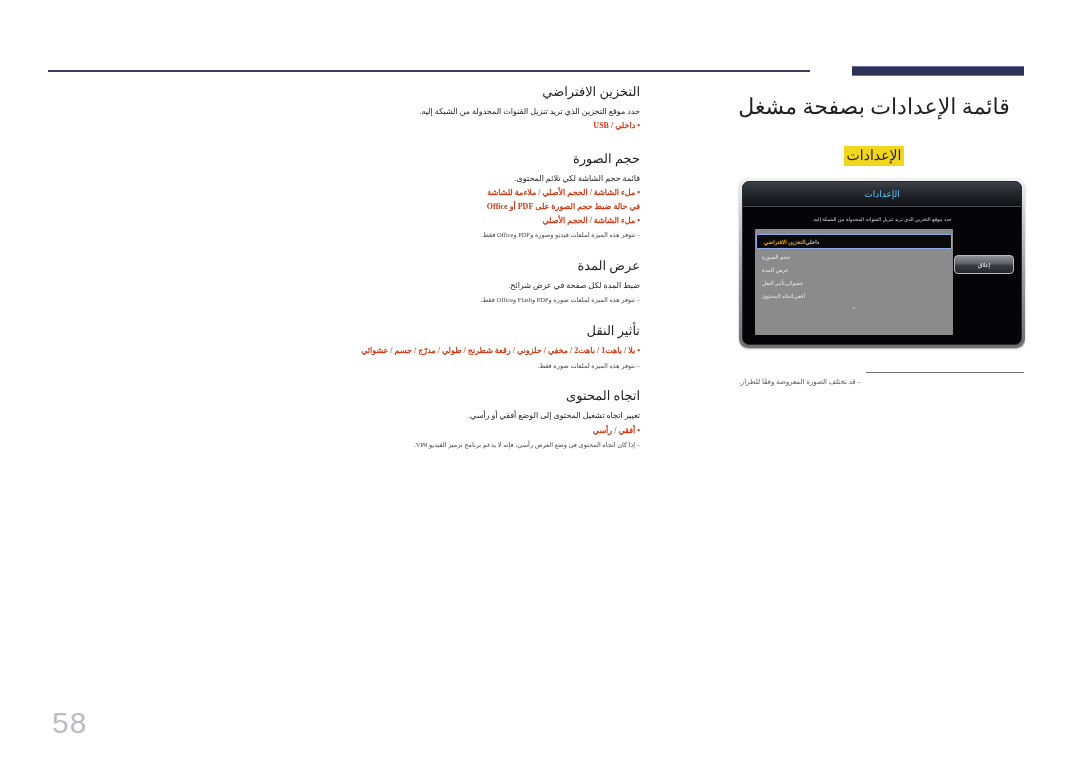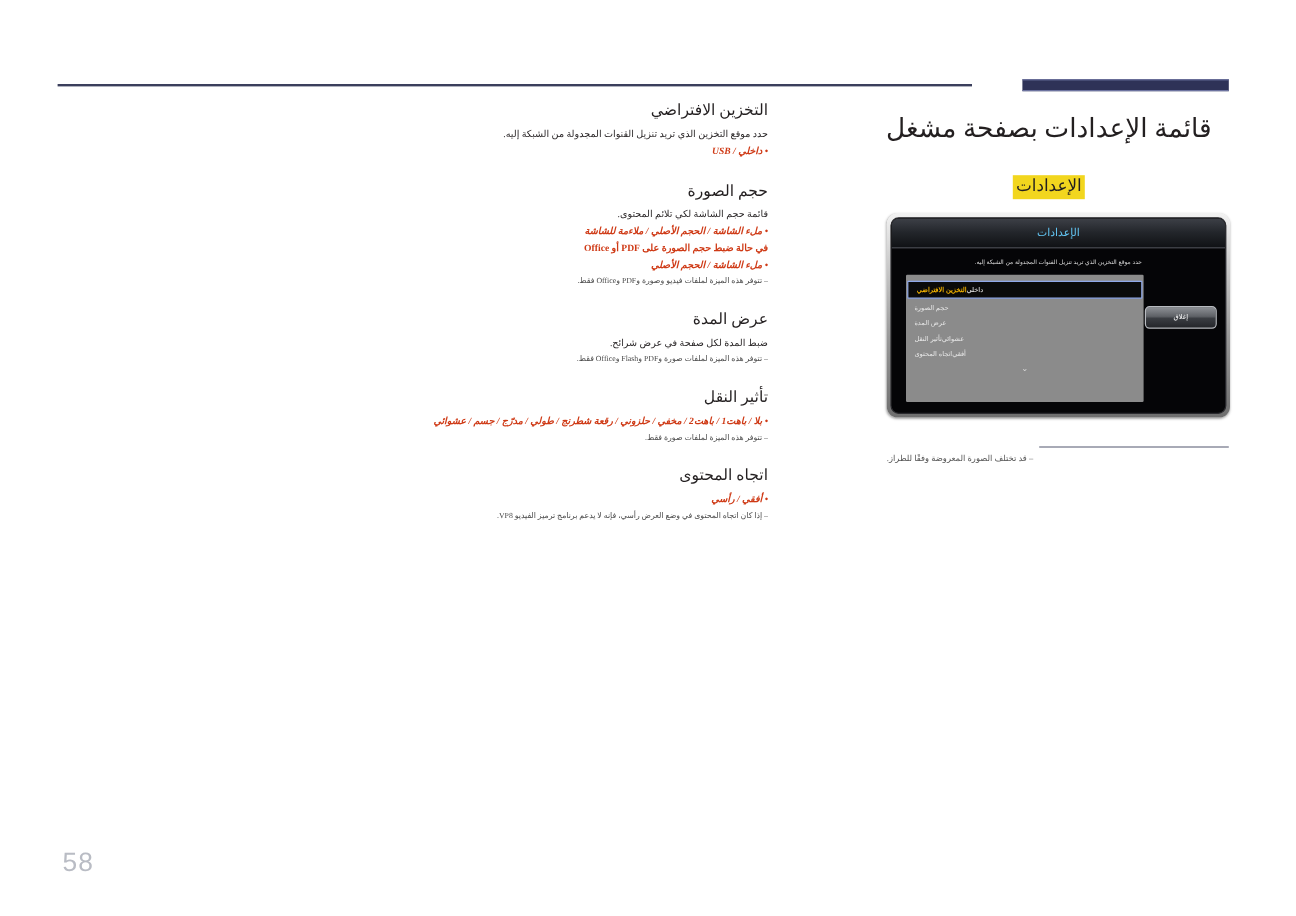--- a/index.html
+++ b/index.html
@@ -229,37 +229,36 @@
     color: #231f20;
     margin: 0 0 2px 0;
   }
   .opt-desc.red { color: #cf3a16; font-weight: bold; }
   .opt-values {
     font-size: 8px;
     line-height: 1.55;
     color: #cf3a16;
     font-weight: bold;
     margin: 1px 0;
-    font-style: italic;
   }
   .opt-note {
     font-size: 6.5px;
     line-height: 1.5;
     color: #4a4a4a;
     margin: 3px 0 0 0;
     position: relative;
     padding-left: 14px;
   }
 
   
   .page-number {
     position: absolute;
     left: 52px;
     top: 706px;
-    font-size: 22px;
+    font-size: 30px;
     color: #b9bcc4;
     font-family: "Liberation Sans", sans-serif;
     letter-spacing: 1px;
   }
 </style>
 </head>
 <body>
 
 <div class="rule-left"></div>
 <div class="rule-accent"></div>
@@ -334,19 +333,20 @@
   </div>
 
   <div class="opt-block">
     <h2 class="opt-head">تأثير النقل</h2>
     <p class="opt-values">• بلا / باهت1 / باهت2 / مخفي / حلزوني / رقعة شطرنج / طولي / مدرّج / جسم / عشوائي</p>
     <p class="opt-note">‒ تتوفر هذه الميزة لملفات صورة فقط.</p>
   </div>
 
   <div class="opt-block">
     <h2 class="opt-head">اتجاه المحتوى</h2>
+    <p class="opt-desc">تغيير اتجاه تشغيل المحتوى إلى الوضع أفقي أو رأسي.</p>
     <p class="opt-values">• أفقي / رأسي</p>
     <p class="opt-note">‒ إذا كان اتجاه المحتوى في وضع العرض رأسي، فإنه لا يدعم برنامج ترميز الفيديو VP8.</p>
   </div>
 
 </div>
 
 <div class="page-number">58</div>
 
 </body></html>

